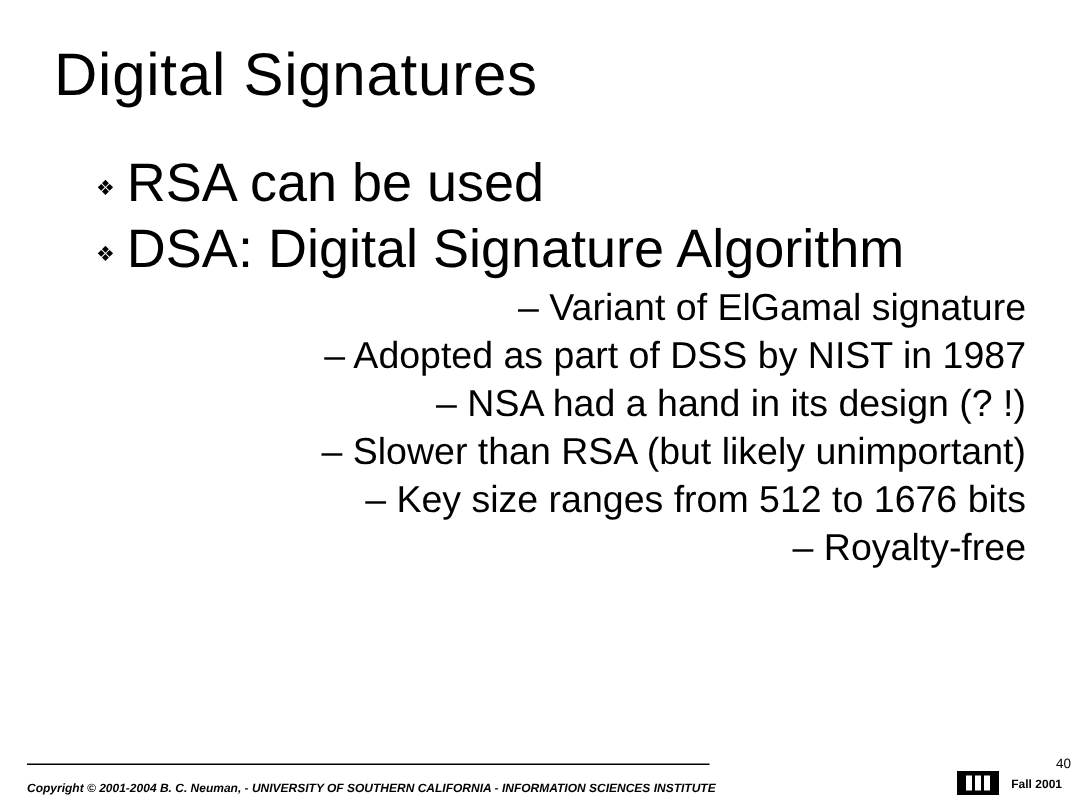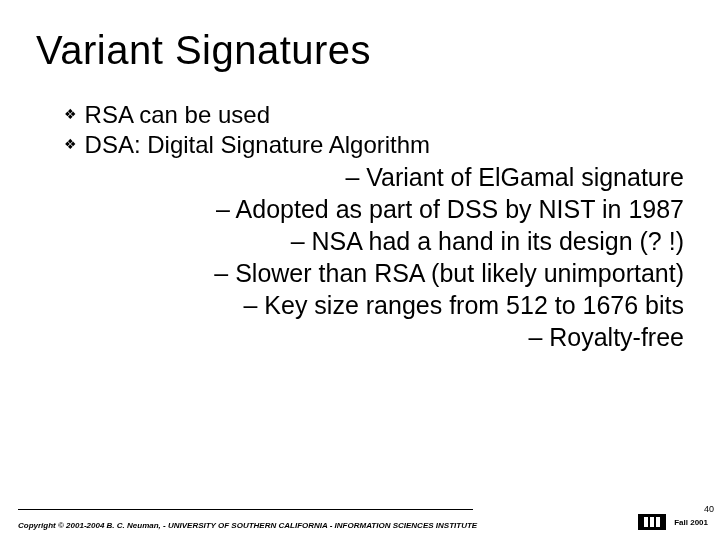--- a/index.html
+++ b/index.html
@@ -34,21 +34,21 @@
   }
   .diamond-bullet {
     font-size: 14px;
     color: #000;
     margin-right: 8px;
     line-height: 1;
     position: relative;
     top: -4px;
   }
   .main-text {
-    font-size: 24px;
+    font-size: 36px;
     color: #000;
   }
   .sub-list {
     padding-left: 48px;
     margin-top: 2px;
     text-align: right;
   }
   .sub-item {
     font-size: 25px;
     color: #000;
@@ -109,21 +109,21 @@
     color: #000;
     position: absolute;
     right: 6px;
     bottom: 16px;
   }
 </style>
 </head>
 <body>
 
 <div class="slide">
-  <h1 class="title">Variant Signatures</h1>
+  <h1 class="title">Digital Signatures</h1>
 
   <div class="body">
     <div class="main-item">
       <span class="diamond-bullet">❖</span>
       <span class="main-text">RSA can be used</span>
     </div>
     <div class="main-item">
       <span class="diamond-bullet">❖</span>
       <span class="main-text">DSA: Digital Signature Algorithm</span>
     </div>

